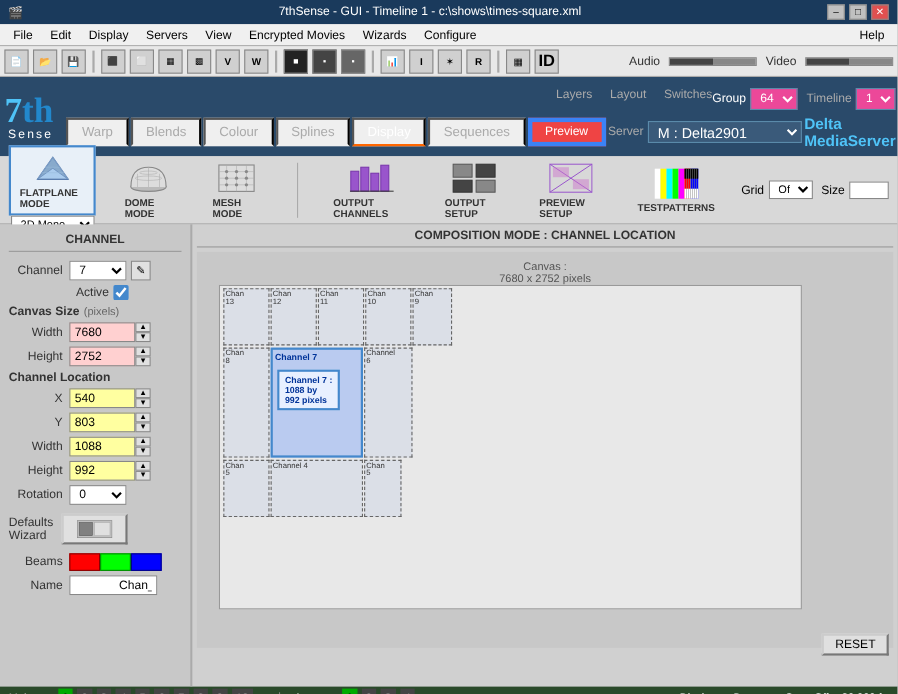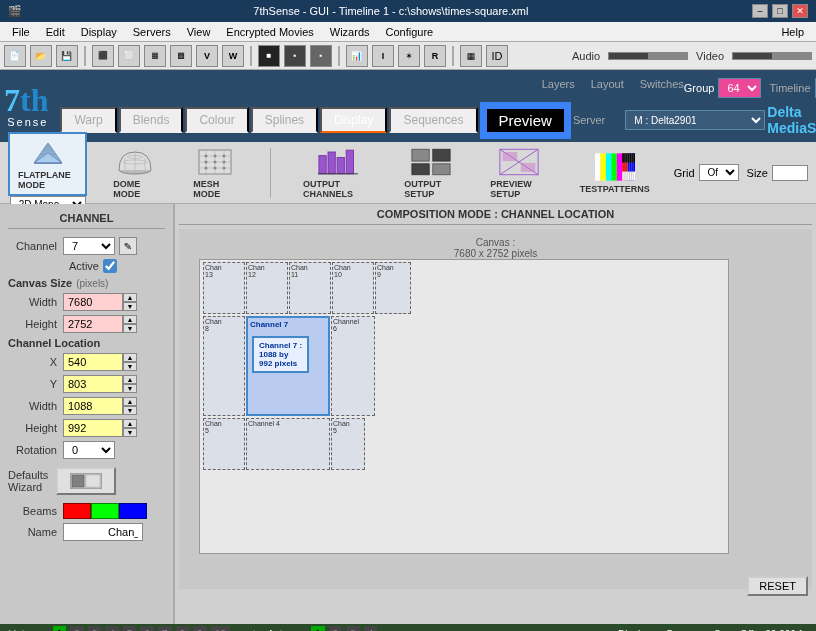--- a/index.html
+++ b/index.html
@@ -32,23 +32,23 @@
     .nav-top-item { color: #aaa; font-size: 11px; cursor: pointer; }
     .nav-top-right { display: flex; align-items: center; gap: 8px; }
     .group-area { display: flex; align-items: center; gap: 4px; color: white; font-size: 11px; }
     .select-small { background: #ec4899; color: white; border: 1px solid #5a8aaa; padding: 1px 4px; font-size: 11px; height: 20px; }
     .timeline-area { display: flex; align-items: center; gap: 4px; color: #aaa; font-size: 11px; }
     
     .nav-bottom { display: flex; align-items: center; padding: 0 8px; gap: 2px; justify-content: space-between; }
     .nav-tabs { display: flex; gap: 2px; }
     .nav-tab { color: #aaa; font-size: 12px; padding: 4px 12px; cursor: pointer; border-bottom: 2px solid transparent; }
     .nav-tab.active { color: white; border-bottom: 2px solid #ff6600; }
-    .preview-btn { background: #000000; color: white; border: 7px solid #3b82f6; padding: 3px 12px; font-size: 15px; cursor: pointer; }
-    .server-area { display: flex; align-items: center; gap: 20px; color: #aaa; font-size: 11px; }
-    .server-select { background: #3a5a7a; color: white; border: 1px solid #5a8aaa; padding: 1px 4px; font-size: 10px; height: 20px; width: 140px; }
+    .preview-btn { background: #ef4444; color: white; border: 4px solid #3b82f6; padding: 3px 12px; font-size: 11px; cursor: pointer; }
+    .server-area { display: flex; align-items: center; gap: 4px; color: #aaa; font-size: 11px; }
+    .server-select { background: #3a5a7a; color: white; border: 1px solid #5a8aaa; padding: 1px 4px; font-size: 13px; height: 20px; width: 140px; }
     .delta-title { color: white; font-size: 14px; font-weight: bold; margin-left: auto; }
     .delta-title span { color: #4fc3f7; margin-top: 28px; }
     
     
     .mode-toolbar { background: #d8d8d8; border-bottom: 1px solid #aaa; display: flex; align-items: center; padding: 4px 8px; gap: 16px; height: 62px; }
     .mode-btn { display: flex; flex-direction: column; align-items: center; gap: 2px; cursor: pointer; padding: 4px 8px; border: 2px solid transparent; }
     .mode-btn.active { border: 2px solid #4488cc; background: #e8f0f8; }
     .mode-icon { width: 36px; height: 30px; display: flex; align-items: center; justify-content: center; }
     .mode-label { font-size: 9px; color: #333; text-transform: uppercase; font-weight: bold; }
     .select-mode { font-size: 10px; padding: 1px 4px; background: white; border: 1px solid #888; }
@@ -145,21 +145,21 @@
   <div class="toolbar-icon" style="background:#222;color:white;font-size:8px;">■</div>
   <div class="toolbar-icon" style="background:#444;color:white;font-size:8px;">▪</div>
   <div class="toolbar-icon" style="background:#666;color:white;font-size:8px;">▪</div>
   <div class="toolbar-separator"></div>
   <div class="toolbar-icon" style="font-size:9px;">📊</div>
   <div class="toolbar-icon" style="font-size:9px;font-weight:bold;">I</div>
   <div class="toolbar-icon" style="font-size:9px;">✶</div>
   <div class="toolbar-icon" style="font-size:9px;font-weight:bold;">R</div>
   <div class="toolbar-separator"></div>
   <div class="toolbar-icon" style="font-size:9px;">▦</div>
-  <div class="toolbar-icon" style="font-size:11px;font-weight:normal;">ID</div>
+  <div class="toolbar-icon" style="font-size:15px;font-weight:bold;">ID</div>
   <div class="audio-video-bar">
     <span class="av-label">Audio</span>
     <div class="av-slider"></div>
     <span class="av-label">Video</span>
     <div class="av-slider"></div>
   </div>
 </div>
 
 <div class="nav-area">
   <div class="logo-area">

